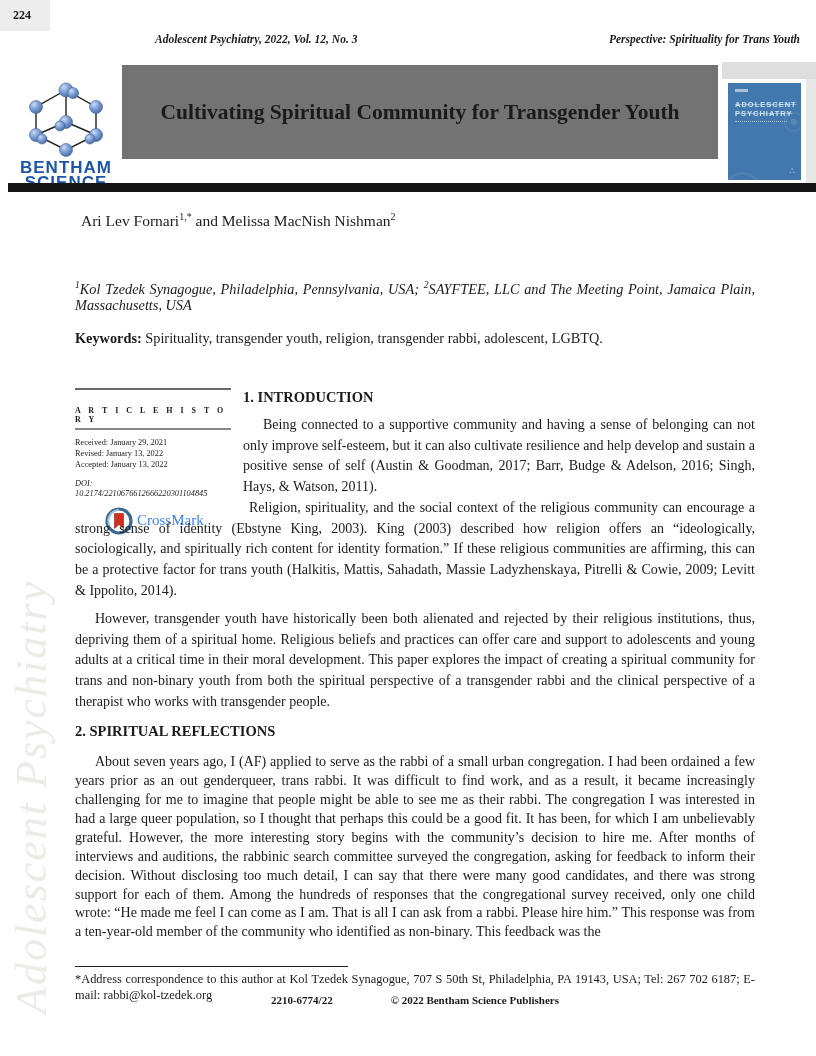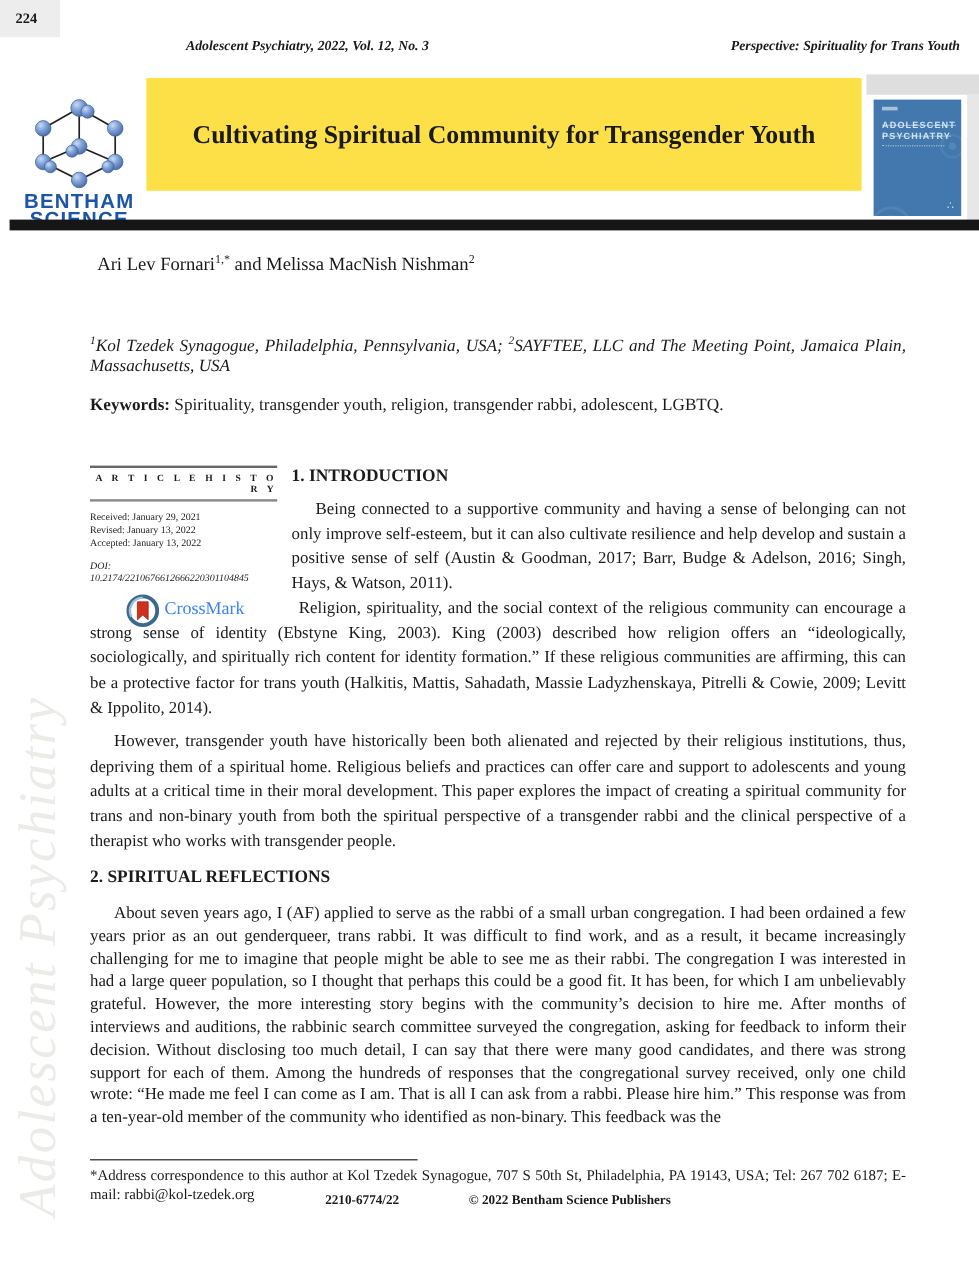--- a/index.html
+++ b/index.html
@@ -18,21 +18,21 @@
     font-weight:bold;font-size:12px;padding:8px 0 0 13px;box-sizing:border-box;
   }
   .running-head{
     position:absolute;top:33px;left:155px;right:16px;display:flex;justify-content:space-between;
     font-weight:bold;font-style:italic;font-size:11.5px;
   }
   
   .banner{position:absolute;left:122px;top:60px;width:596px;}
   .article-type{font-weight:bold;font-size:14px;letter-spacing:.4px;padding-bottom:3px;border-bottom:2px solid #2b2b2b;}
   .title-box{
-    margin-top:5px;height:94px;background:#fde047;display:flex;align-items:center;justify-content:center;
+    margin-top:5px;height:94px;background:#737373;display:flex;align-items:center;justify-content:center;
   }
   .title-box h1{margin:0;font-size:21.5px;font-weight:bold;text-align:center;}
   .logo{position:absolute;left:10px;top:82px;width:112px;text-align:center;}
   .logo svg{display:block;margin:0 auto;}
   .logo-text{
     font-family:"Liberation Sans", sans-serif;font-weight:bold;color:#1d55a8;
     font-size:17px;line-height:15px;letter-spacing:1px;margin-top:2px;
   }
   .band-top{position:absolute;left:722px;top:62px;width:94px;height:17px;background:#dedede;}
   .band-right{position:absolute;left:806px;top:79px;width:10px;height:109px;background:#e7e7e7;}
@@ -54,22 +54,22 @@
   .authors sup{font-size:10px;}
   .affiliations{margin:47px 0 0 0;font-style:italic;font-size:14.3px;line-height:16.5px;text-align:justify;}
   .affiliations sup{font-size:9.5px;font-style:italic;}
   .keywords{margin:16px 0 0 0;font-size:14.3px;}
   .keywords b{font-weight:bold;}
   .flow{margin-top:41px;}
   
   .history-float{float:left;width:156px;margin-right:12px;height:128px;}
   .history-box{border-top:2px solid #666;}
   .history-title{
-    text-align:right;font-weight:bold;font-size:8px;letter-spacing:3px;
-    padding:4px 0 4px 0;border-bottom:2px solid #888;
+    text-align:left;font-weight:bold;font-size:8px;letter-spacing:3px;
+    padding:16px 0 4px 0;border-bottom:2px solid #888;
   }
   .history-dates{margin-top:7px;font-size:8.3px;line-height:11px;color:#222;}
   .history-doi{margin-top:9px;font-size:8.3px;font-style:italic;line-height:10.5px;color:#222;word-break:break-all;}
   .crossmark{margin:7px 0 0 30px;display:flex;align-items:center;}
   .crossmark svg{display:block;}
   .crossmark span{font-size:15px;margin-left:4px;color:#3b82f6;}
   
   .flow h2{font-size:14.5px;font-weight:bold;margin:0 0 9px 0;line-height:18px;}
   .h2b{margin:10px 0 13px 0 !important;}
   .body-p{font-size:14px;line-height:20.6px;text-align:justify;margin:0 0 1px 0;}

